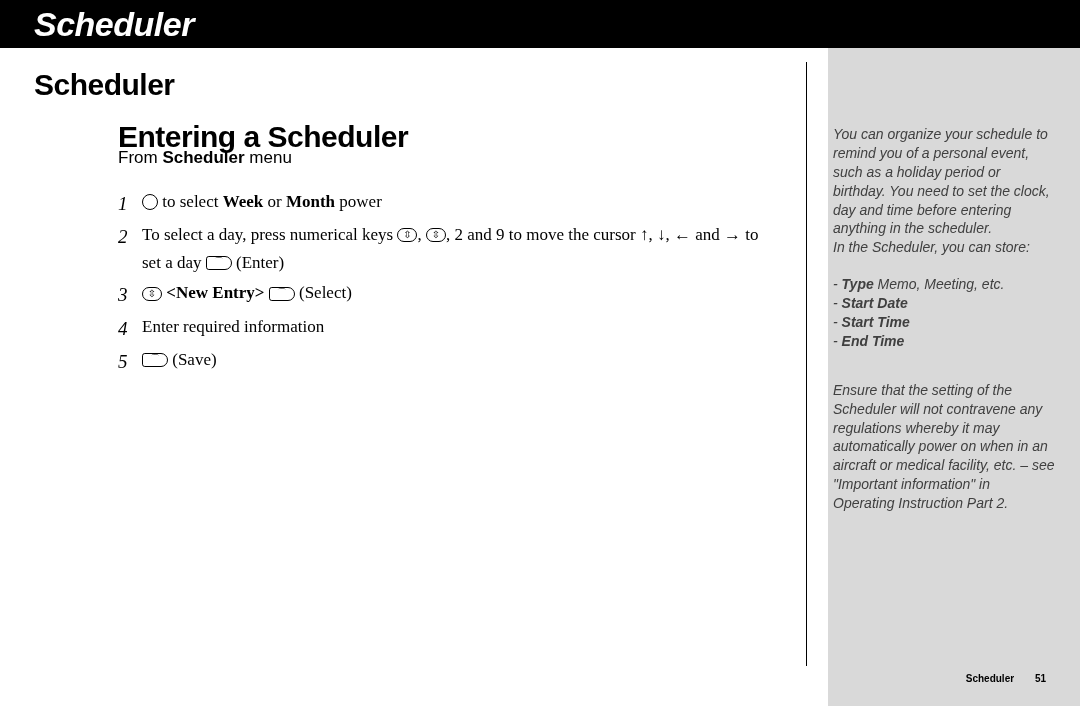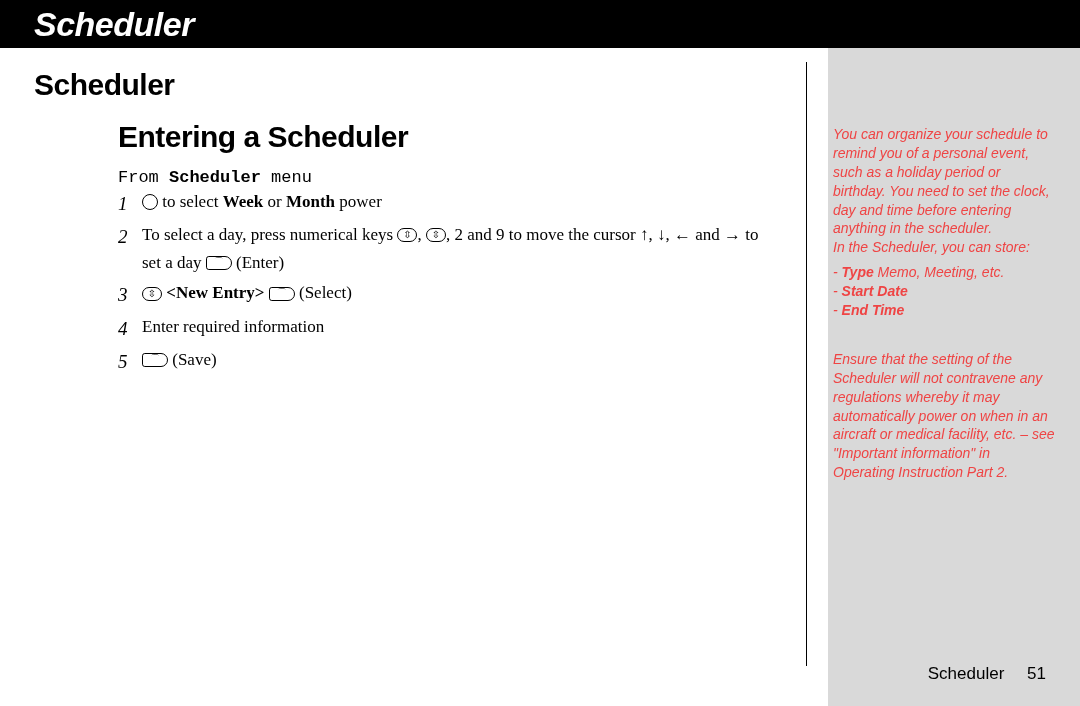--- a/index.html
+++ b/index.html
@@ -81,23 +81,23 @@
   .heading {
     position: absolute;
     top: 72px;
     left: 118px;
     font-size: 30px;
     font-weight: bold;
     letter-spacing: -0.5px;
   }
   .from-line {
     position: absolute;
-    top: 120px;
+    top: 100px;
     left: 118px;
-    font-family: Liberation Mono, monospace;
+    font-family: Liberation Sans, sans-serif;
     font-size: 17px;
   }
   .bold { font-weight: bold; }
   .steps {
     position: absolute;
     top: 140px;
     left: 118px;
     width: 660px;
     font-family: Georgia, "Times New Roman", serif;
     font-size: 17px;
@@ -139,37 +139,38 @@
     background: #000;
   }
   .side-notes {
     position: absolute;
     top: 125px;
     left: 833px;
     width: 222px;
     font-style: italic;
     font-size: 14px;
     line-height: 1.35;
-    color: #ef4444;
+    color: #404040;
   }
   .side-notes p { margin-bottom: 0; }
   .side-block2 { margin-top: 30px; }
   .store-list {
     list-style: none;
-    margin-top: 6px;
+    margin-top: 18px;
     margin-bottom: 0;
   }
   .store-list li { padding-left: 0; }
   .store-list li::before { content: "- "; }
   .footer {
     position: absolute;
     bottom: 22px;
     right: 34px;
-    font-size: 17px;
+    font-size: 10px;
     font-family: "Century Gothic", Arial, sans-serif;
+    font-weight: bold;
   }
   .footer .pagenum { margin-left: 18px; }
 </style>
 </head>
 <body>
 
 <div class="right-panel">
   <div class="breadcrumb">
     <span class="breadcrumb-icon"></span>
     <span class="breadcrumb-text">
@@ -214,20 +215,21 @@
 </div>
 
 <div class="vrule"></div>
 
 <div class="side-notes">
   <p>You can organize your schedule to remind you of a personal event, such as a holiday period or birthday. You need to set the clock, day and time before entering anything in the scheduler.</p>
   <p>In the Scheduler, you can store:</p>
   <ul class="store-list" id="store-list">
       <li><span class="bold">Type</span><span>  Memo, Meeting, etc.</span></li>
       <li><span class="bold">Start Date</span></li>
+      <li><span class="bold">Start Time</span></li>
       <li><span class="bold">End Time</span></li>
     </ul>
   <p class="side-block2">Ensure that the setting of the Scheduler will not contravene any regulations whereby it may automatically power on when in an aircraft or medical facility, etc. – see "Important information" in Operating Instruction Part 2.</p>
 </div>
 
 <div class="footer">
   <span>Scheduler</span>
   <span class="pagenum">51</span>
 </div>
 

